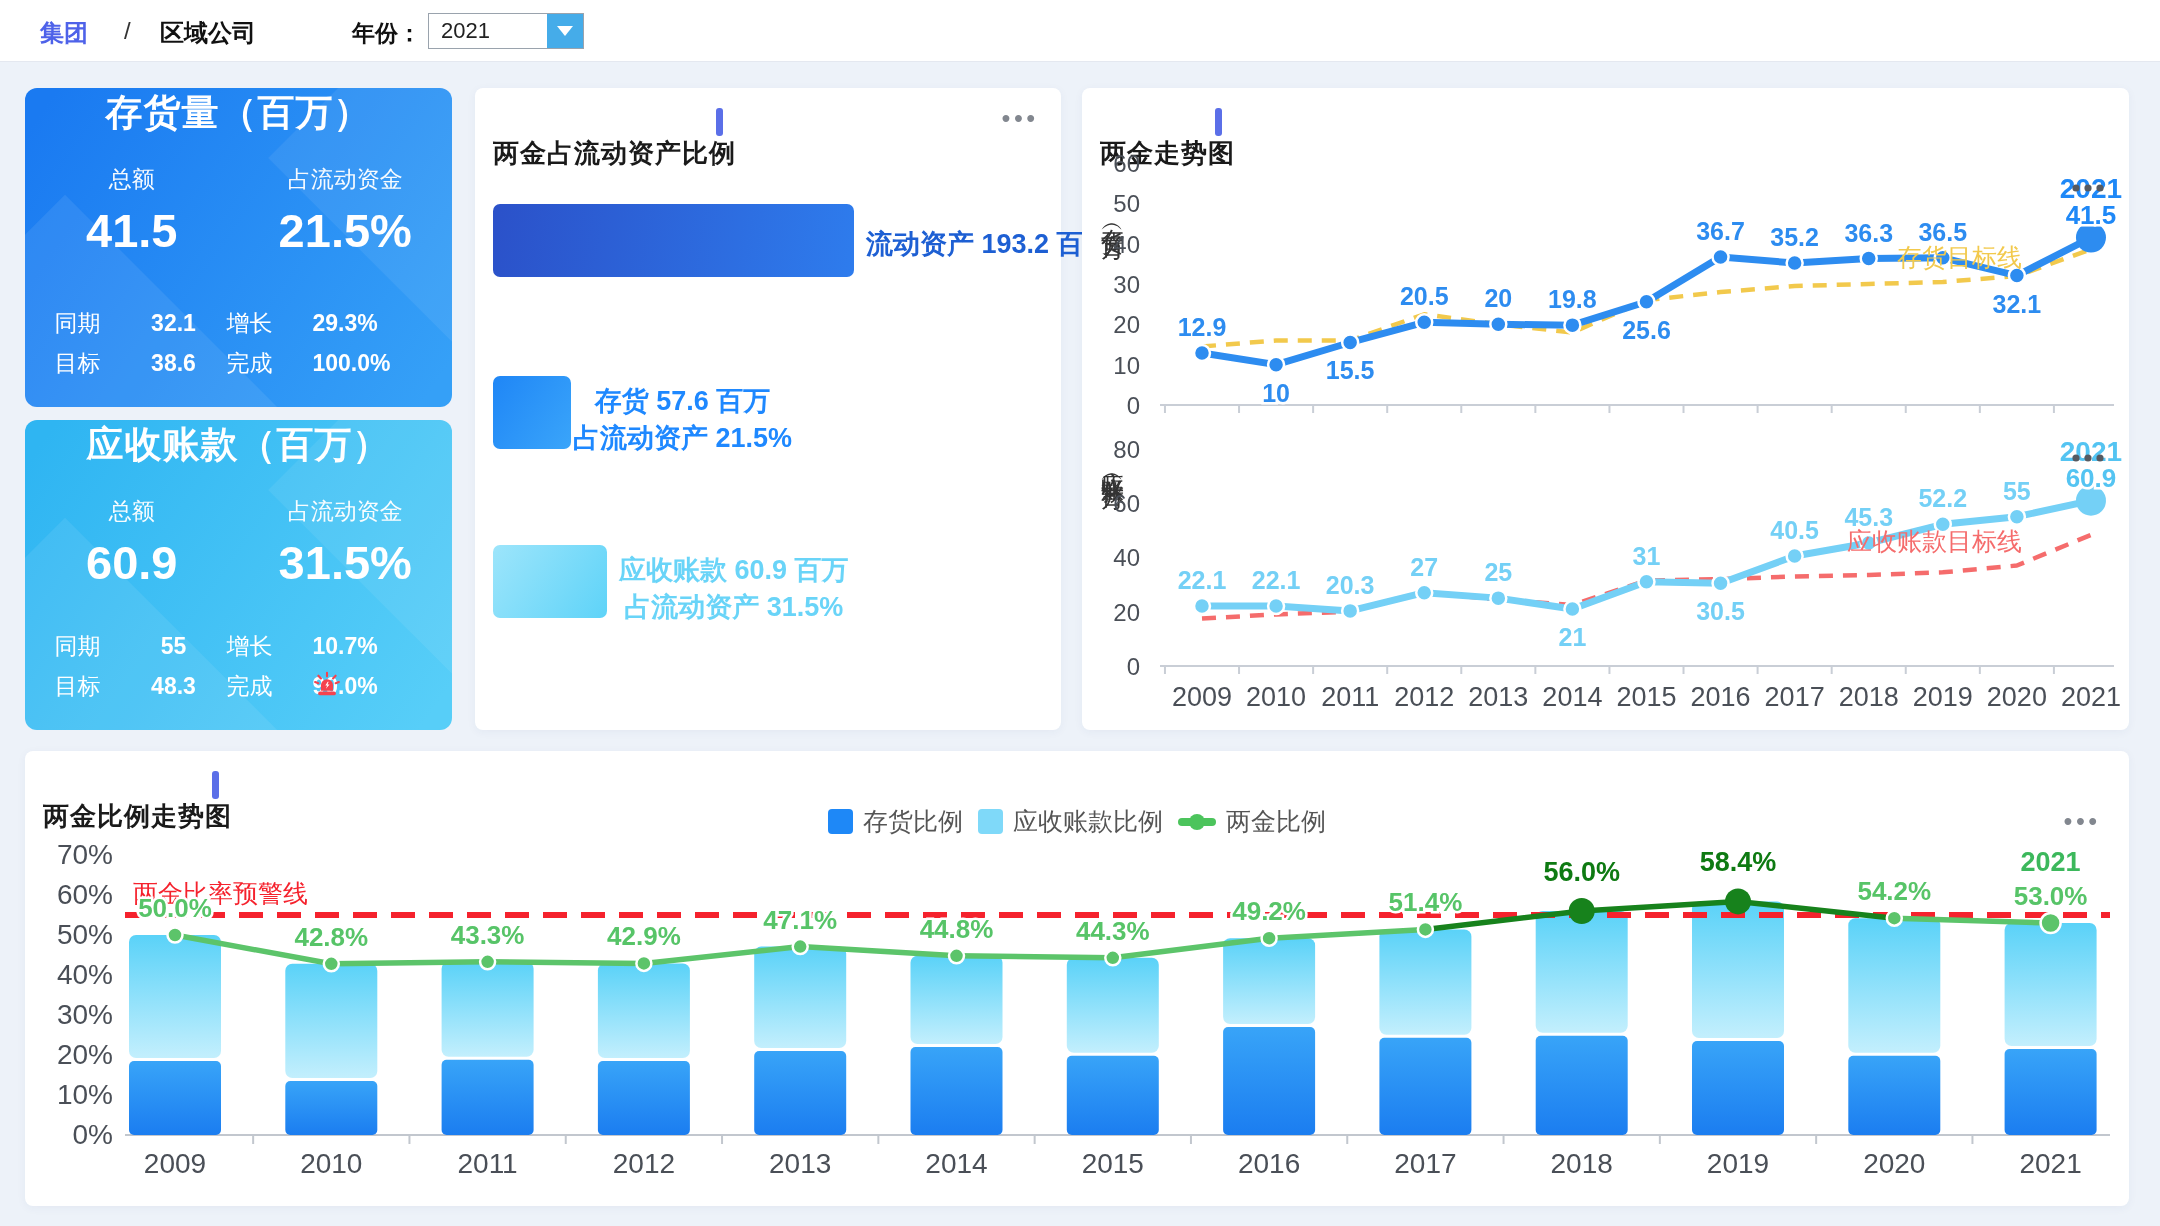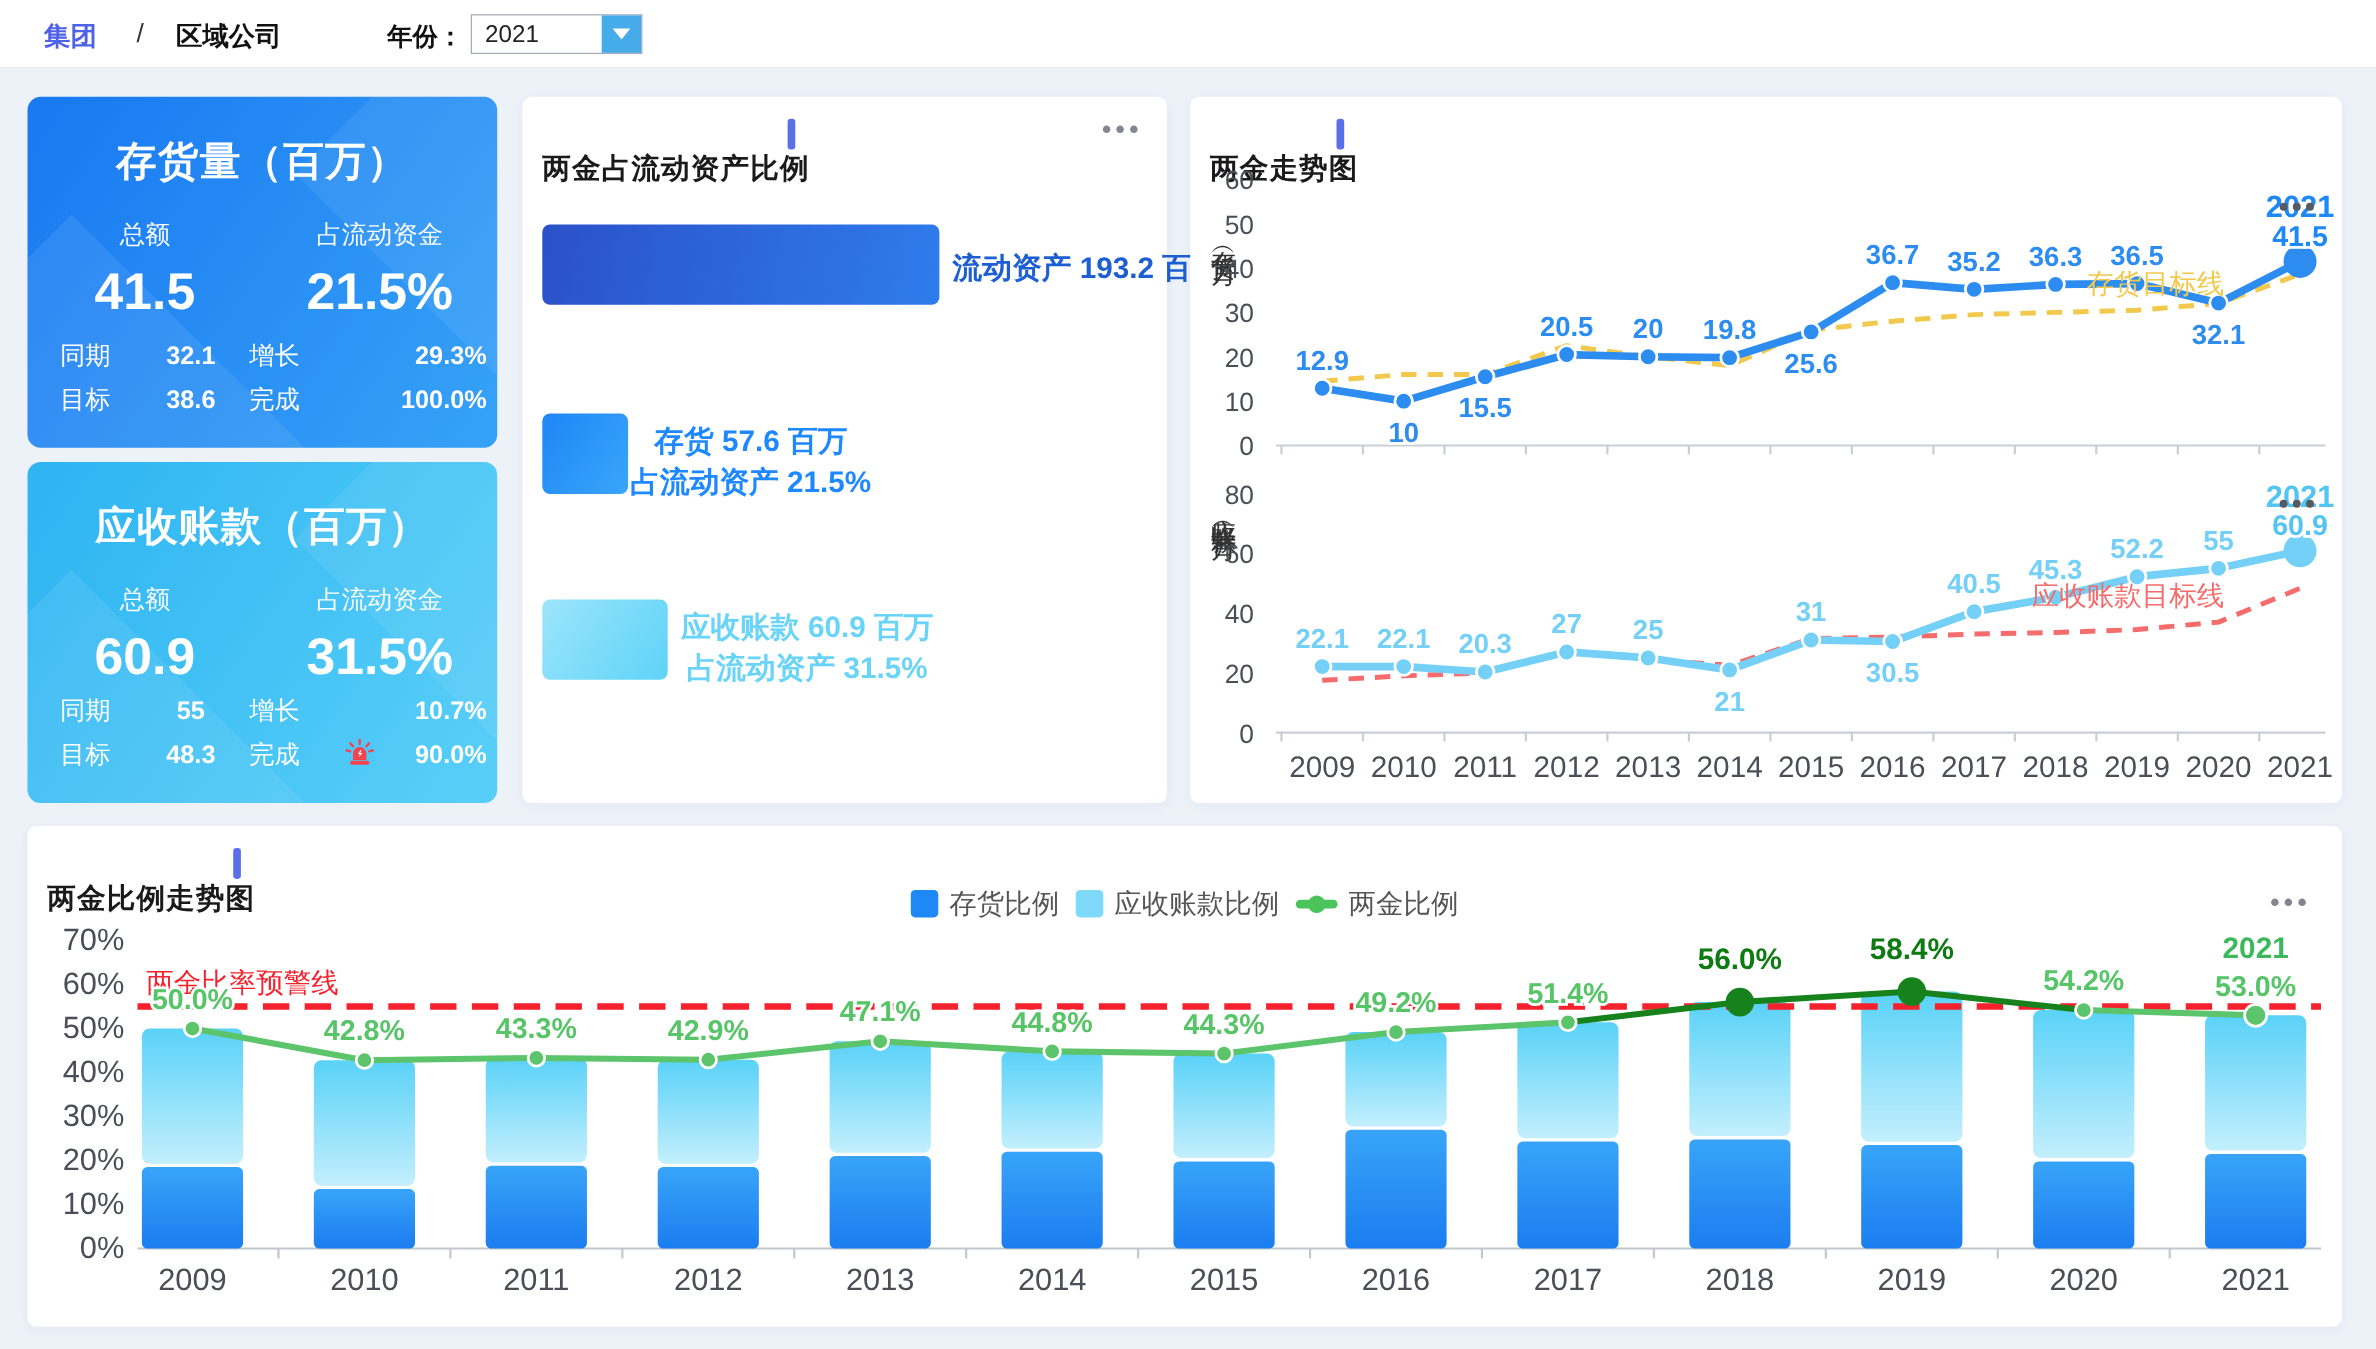--- a/index.html
+++ b/index.html
@@ -17,31 +17,31 @@
   .year-value { flex:1; padding-left:12px; font-size:22px; color:#222; }
   .year-btn { width:36px; height:34px; background:#45ace9; display:flex; align-items:center; justify-content:center; cursor:pointer; }
   .caret { width:0; height:0; border-left:8px solid transparent; border-right:8px solid transparent; border-top:10px solid #fff; }
 
   
   .card { position:absolute; left:25px; width:427px; border-radius:12px; color:#fff; overflow:hidden; }
   .card::before { content:""; position:absolute; width:260px; height:260px; background:rgba(255,255,255,.07); transform:rotate(45deg); right:-130px; top:-60px; }
   .card::after { content:""; position:absolute; width:300px; height:300px; background:rgba(255,255,255,.08); transform:rotate(45deg); left:-110px; bottom:-150px; }
   .card1 { top:88px; height:319px; background:linear-gradient(125deg,#1a7af1 5%,#35a0f7 95%); }
   .card2 { top:420px; height:310px; background:linear-gradient(125deg,#2fb5f2 5%,#57cef8 95%); }
-  .card-title { text-align:center; padding-top:34px; font-size:37px; font-weight:bold; letter-spacing:1px; position:relative; z-index:2; }
+  .card-title { text-align:center; font-size:37px; font-weight:bold; letter-spacing:1px; position:relative; z-index:2; }
   .card-stats { display:flex; margin-top:26px; position:relative; z-index:2; }
   .card-stat { flex:1; text-align:center; }
   .card-stat .lab { font-size:23px; opacity:.96; }
   .card-stat .val { font-size:47px; font-weight:bold; margin-top:8px; }
   .card-detail { position:absolute; left:0; right:0; bottom:28px; z-index:2; }
   .cd-row { display:flex; justify-content:center; gap:0; font-size:23px; margin-top:9px; align-items:center; }
   .cd-row .k { width:86px; text-align:center; }
   .cd-row .v { width:106px; text-align:center; font-weight:600; }
   .cd-row .k2 { width:86px; text-align:left; }
-  .cd-row .v2 { width:130px; text-align:right; font-weight:600; position:relative; }
+  .cd-row .v2 { width:130px; text-align:left; font-weight:600; position:relative; }
   .alarm { position:absolute; right:-8px; top:-2px; width:28px; height:28px; }
 
   
   .panel { position:absolute; background:#fff; border-radius:8px; box-shadow:0 2px 10px rgba(40,60,120,.05); }
   .panel-head { position:absolute; left:18px; top:20px; display:flex; align-items:flex-end;flex-direction:column; }
   .accent { width:7px; height:28px; border-radius:3px; background:#5b6fe8; margin-right:13px; }
   .panel-title { font-size:26px; font-weight:bold; color:#1a1a1a; letter-spacing:1px; }
   .menu-dots { position:absolute; font-size:24px; font-weight:bold; color:#82878f; letter-spacing:4px; cursor:pointer; }
 
   

